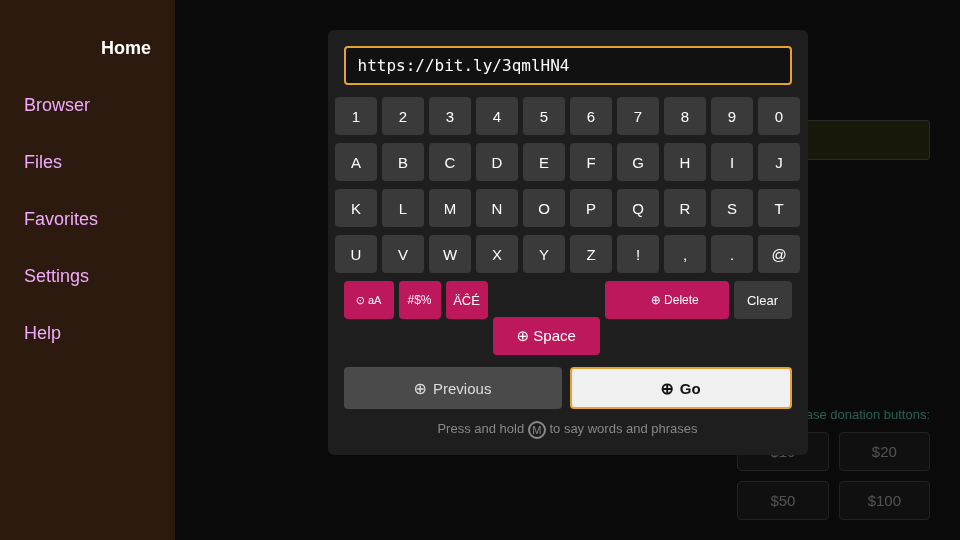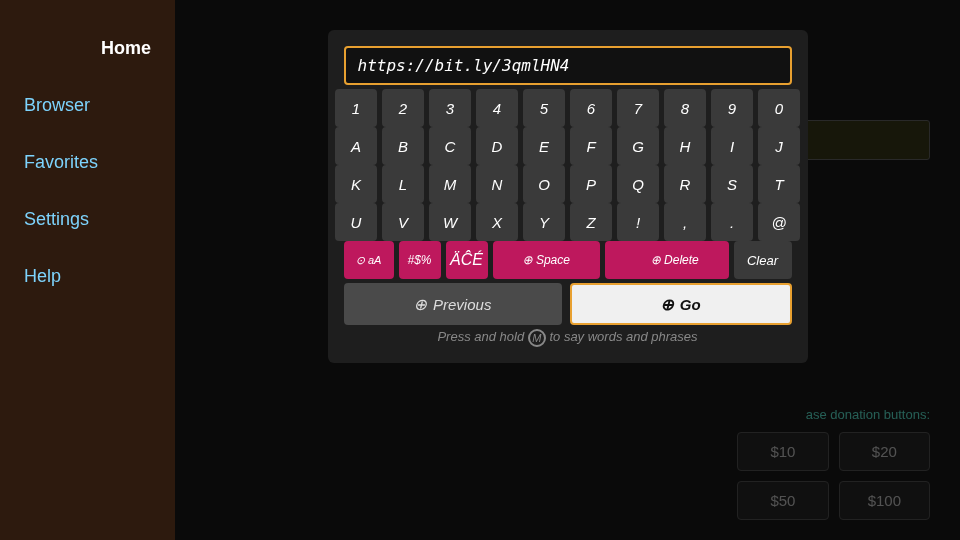--- a/index.html
+++ b/index.html
@@ -17,21 +17,21 @@
       width: 175px;
       height: 540px;
       background: #2d1a0e;
       display: flex;
       flex-direction: column;
       padding: 20px 0;
       flex-shrink: 0;
     }
     .sidebar-item {
       padding: 18px 24px;
-      color: #7dd3fc;
+      color: #f0abfc;
       font-size: 18px;
       cursor: pointer;
     }
     .sidebar-item.active {
       color: #ffffff;
       font-weight: bold;
       text-align: right;
     }
 
     
@@ -63,22 +63,21 @@
       justify-content: center;
       padding-top: 30px;
     }
     .keyboard-dialog {
       background: #1e1e1e;
       border-radius: 6px;
       padding: 16px;
       width: 480px;
       display: flex;
       flex-direction: column;
-      gap: 0;
-      font-style: italic;
+      gap: 8px;
     }
 
     
     .url-input-wrapper {
       border: 2px solid #e8a030;
       border-radius: 4px;
       background: #111;
       padding: 8px 12px;
       margin-bottom: 4px;
     }
@@ -208,20 +207,23 @@
 <body>
 
 <div class="sidebar">
   <div class="sidebar-item active">
     <span>Home</span>
   </div>
   <div class="sidebar-item">
     <span>Browser</span>
   </div>
   <div class="sidebar-item">
+    <span>Files</span>
+  </div>
+  <div class="sidebar-item">
     <span>Favorites</span>
   </div>
   <div class="sidebar-item">
     <span>Settings</span>
   </div>
   <div class="sidebar-item">
     <span>Help</span>
   </div>
 </div>
 
@@ -296,22 +298,22 @@
         <div class="key">Z</div>
         <div class="key">!</div>
         <div class="key">,</div>
         <div class="key">.</div>
         <div class="key">@</div>
       </div>
 
       <div class="keyboard-row">
         <div class="key key-special" style="font-size:11px; width:50px;">⊙ aA</div>
         <div class="key key-special" style="font-size:12px;">#$%</div>
-        <div class="key key-special" style="font-size:16px;">ÄĈÉ</div>
-        <div class="key key-wide key-special" style="font-size:12px; flex:1.8;">⊕ Space</div>
+        <div class="key key-special" style="font-size:13px;">ÄĈÉ</div>
+        <div class="key key-wide key-special" style="font-size:15px; flex:1.8;margin-top:36px;">⊕ Space</div>
         <div class="key key-wide key-special" style="font-size:12px; flex:1.8;padding-left:28px;">⊕ Delete</div>
         <div class="key key-clear">Clear</div>
       </div>
 
       <div class="nav-row">
         <div class="nav-btn nav-btn-prev">
           <span class="btn-icon">⊕</span>
           <span>Previous</span>
         </div>
         <div class="nav-btn nav-btn-go">

